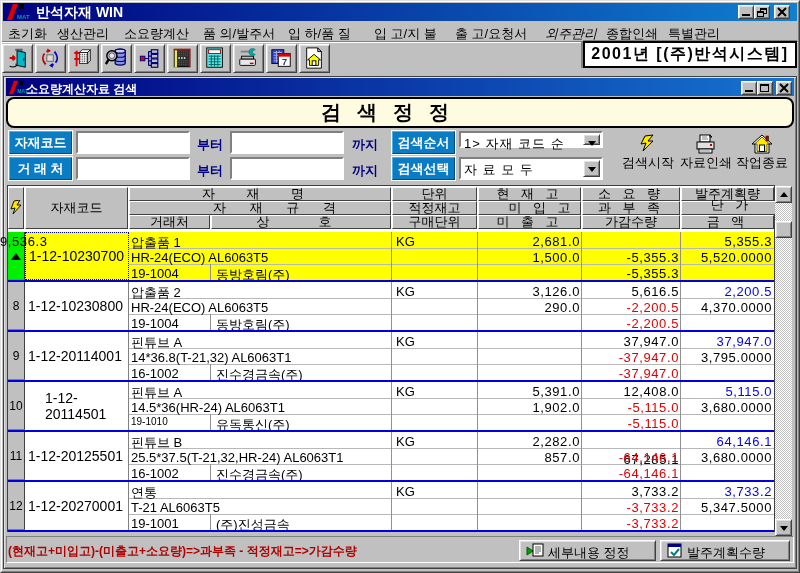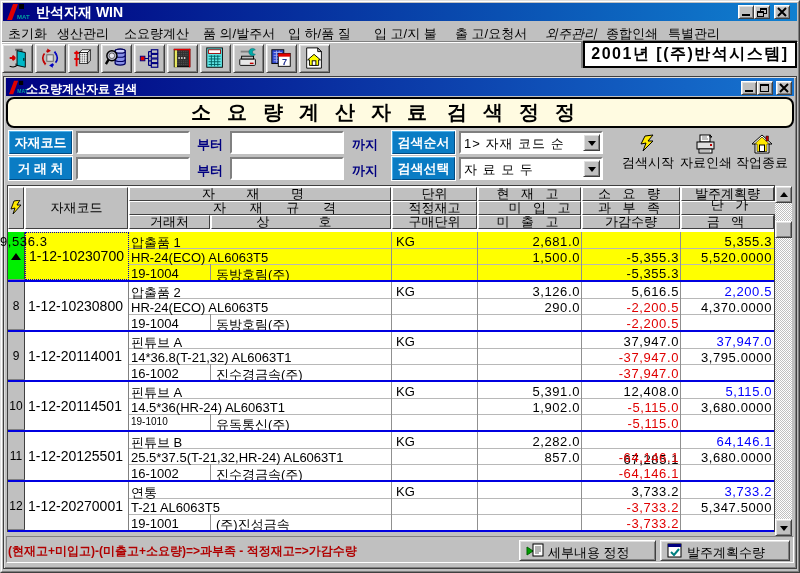--- a/index.html
+++ b/index.html
@@ -157,36 +157,35 @@
 <div class="abs btn3d" style="left:757px;top:81px;width:16px;height:14px;">
     <div class="abs" style="left:2px;top:2px;width:9px;height:8px;border:1px solid #000;border-top-width:2px;"></div>
   </div>
 <div class="abs btn3d" style="left:776px;top:81px;width:16px;height:14px;">
     <svg class="abs" style="left:2px;top:1px" width="10" height="10" viewBox="0 0 10 10">
       <path d="M1 1 L9 9 M9 1 L1 9" stroke="#000" stroke-width="2"></path>
     </svg>
   </div>
 <div class="abs" style="left:6px;top:97px;width:788px;height:31px;background:#fffbe1;border:2px solid #000;border-radius:8px;"></div>
 <div class="abs" style="left:6px;top:97px;width:770px;height:31px;display:flex;align-items:center;justify-content:center;font-size:20px;font-weight:bold;color:#000;">
-    <span style="letter-spacing:16px;">소요량계산자료</span>
     <span style="width:4px;"></span>
     <span style="letter-spacing:16px;">검색정정</span>
   </div>
 <div class="abs bluelab" style="left:9px;top:131px;width:63px;height:23px;line-height:21px;">자재코드</div>
 <div class="abs sunken" style="left:76px;top:131px;width:114px;height:23px;"></div>
 <div class="abs" style="left:197px;top:136px;font-size:13px;font-weight:bold;color:#000080;">부터</div>
 <div class="abs sunken" style="left:230px;top:131px;width:114px;height:23px;"></div>
 <div class="abs" style="left:352px;top:136px;font-size:13px;font-weight:bold;color:#000080;">까지</div>
 <div class="abs bluelab" style="left:9px;top:157px;width:63px;height:23px;line-height:21px;">거 래 처</div>
 <div class="abs sunken" style="left:76px;top:157px;width:114px;height:23px;"></div>
 <div class="abs" style="left:197px;top:162px;font-size:13px;font-weight:bold;color:#000080;">부터</div>
 <div class="abs sunken" style="left:230px;top:157px;width:114px;height:23px;"></div>
 <div class="abs" style="left:352px;top:162px;font-size:13px;font-weight:bold;color:#000080;">까지</div>
 <div class="abs bluelab" style="left:392px;top:131px;width:63px;height:23px;line-height:21px;">검색순서</div>
-<div class="abs ddl" style="left:459px;top:131px;width:144px;height:23px;">
+<div class="abs ddl" style="left:459px;top:131px;width:144px;height:17px;">
     <div style="margin:2px 0 0 3px;letter-spacing:1px;">1&gt; 자재 코드 순</div>
     <div class="ddlbtn">
       <div class="arrdn"></div>
     </div>
   </div>
 <div class="abs bluelab" style="left:392px;top:157px;width:63px;height:23px;line-height:21px;">검색선택</div>
 <div class="abs ddl" style="left:459px;top:157px;width:144px;height:23px;">
     <div style="margin:2px 0 0 3px;letter-spacing:1px;">자 료 모 두</div>
     <div class="ddlbtn">
       <div class="arrdn"></div>
@@ -319,21 +318,21 @@
 <div class="abs" style="left:131px;top:366px;font-size:13px;color:#000;white-space:nowrap;">16-1002</div>
 <div class="abs" style="left:216px;top:366px;font-size:13px;color:#000;white-space:nowrap;">진수경금속(주)</div>
 <div class="abs" style="left:396px;top:334px;font-size:13px;color:#000;white-space:nowrap;">KG</div>
 <div class="abs" style="left:0px;top:334px;width:679px;text-align:right;font-size:13px;letter-spacing:0.6px;color:#000;white-space:nowrap;">37,947.0</div>
 <div class="abs" style="left:0px;top:350px;width:679px;text-align:right;font-size:13px;letter-spacing:0.6px;color:#e00000;white-space:nowrap;">-37,947.0</div>
 <div class="abs" style="left:0px;top:366px;width:679px;text-align:right;font-size:13px;letter-spacing:0.6px;color:#e00000;white-space:nowrap;">-37,947.0</div>
 <div class="abs" style="left:0px;top:334px;width:772px;text-align:right;font-size:13px;letter-spacing:0.6px;color:#0000ff;white-space:nowrap;">37,947.0</div>
 <div class="abs" style="left:0px;top:350px;width:772px;text-align:right;font-size:13px;letter-spacing:0.6px;color:#000;white-space:nowrap;">3,795.0000</div>
 <div class="abs" style="left:8px;top:380px;width:766px;height:2px;background:#0000e0;"></div>
 <div class="abs" style="left:8px;top:382px;width:17px;height:48px;background:#c0c0c0;border-right:1px solid #404040;border-bottom:1px solid #808080;display:flex;align-items:center;justify-content:center;font-size:12px;">10</div>
-<div class="abs" style="left:25px;top:382px;width:104px;height:48px;background:#ffffff;border-right:1px solid #808080;display:flex;align-items:center;font-size:14px;color:#000;padding-left:3px;">1-12-20114501</div>
+<div class="abs" style="left:25px;top:382px;width:104px;height:48px;background:#ffffff;border-right:1px solid #808080;display:flex;align-items:center;font-size:14px;color:#000;padding-left:20px;">1-12-20114501</div>
 <div class="abs" style="left:129px;top:382px;width:645px;height:48px;background:#ffffff;"></div>
 <div class="abs" style="left:129px;top:398px;width:645px;height:1px;background:#b8b8b8;"></div>
 <div class="abs" style="left:129px;top:414px;width:645px;height:1px;background:#b8b8b8;"></div>
 <div class="abs" style="left:391px;top:382px;width:1px;height:48px;background:#909090;"></div>
 <div class="abs" style="left:477px;top:382px;width:1px;height:48px;background:#909090;"></div>
 <div class="abs" style="left:581px;top:382px;width:1px;height:48px;background:#909090;"></div>
 <div class="abs" style="left:680px;top:382px;width:1px;height:48px;background:#909090;"></div>
 <div class="abs" style="left:210px;top:414px;width:1px;height:16px;background:#909090;"></div>
 <div class="abs" style="left:131px;top:384px;font-size:13px;color:#000;white-space:nowrap;">핀튜브 A</div>
 <div class="abs" style="left:131px;top:400px;font-size:13px;color:#000;white-space:nowrap;">14.5*36(HR-24) AL6063T1</div>

